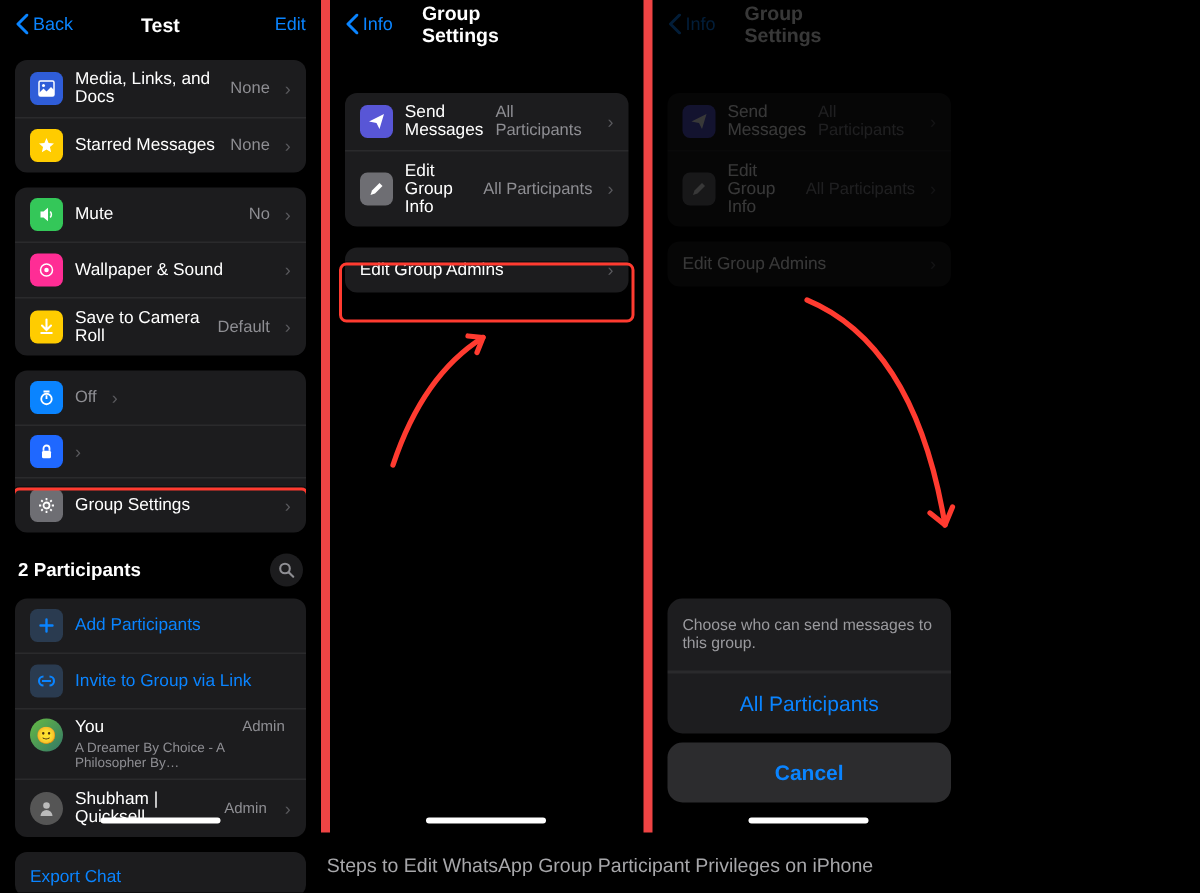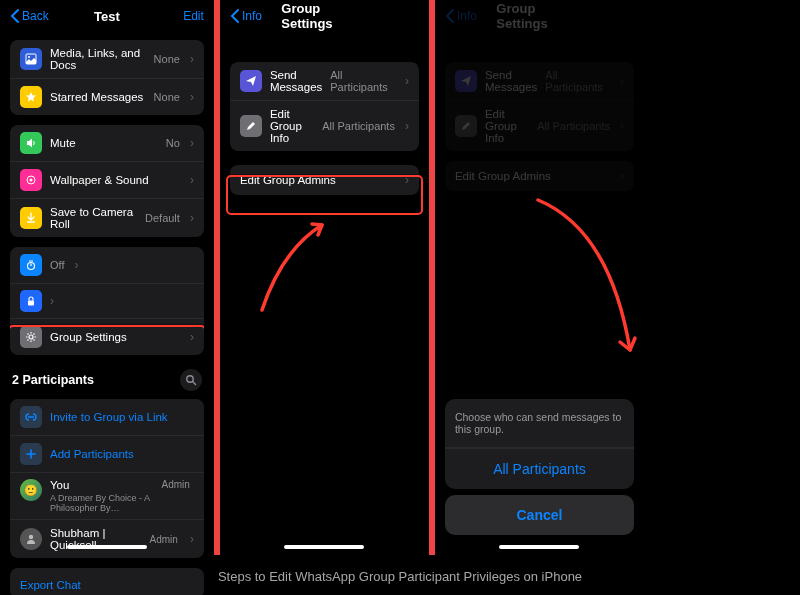--- a/index.html
+++ b/index.html
@@ -202,33 +202,33 @@
         <svg width="12" height="12" viewBox="0 0 12 12">
             <circle cx="5" cy="5" r="3.2" stroke="#8e8e93" stroke-width="1.4" fill="none"></circle>
             <line x1="7.6" y1="7.6" x2="10.5" y2="10.5" stroke="#8e8e93" stroke-width="1.4" stroke-linecap="round"></line>
           </svg>
       </div>
     </div>
 
     <div class="group">
       <div class="row lnk">
         <div class="icon" style="background:#2a3b50">
+          <svg width="12" height="12" viewBox="0 0 12 12">
+              <path d="M6 2 V10 M2 6 H10" stroke="#0a84ff" stroke-width="1.6" stroke-linecap="round"></path>
+            </svg>
+        </div>
+        <div class="label">Add Participants</div>
+      </div>
+      <div class="row lnk">
+        <div class="icon" style="background:#2a3b50">
           <svg width="14" height="10" viewBox="0 0 14 10">
               <path d="M4 5 H10 M2 5 a3 3 0 0 1 3-3 M2 5 a3 3 0 0 0 3 3 M12 5 a3 3 0 0 0 -3-3 M12 5 a3 3 0 0 1 -3 3" stroke="#0a84ff" stroke-width="1.4" fill="none"></path>
             </svg>
         </div>
         <div class="label">Invite to Group via Link</div>
-      </div>
-      <div class="row lnk">
-        <div class="icon" style="background:#2a3b50">
-          <svg width="12" height="12" viewBox="0 0 12 12">
-              <path d="M6 2 V10 M2 6 H10" stroke="#0a84ff" stroke-width="1.6" stroke-linecap="round"></path>
-            </svg>
-        </div>
-        <div class="label">Add Participants</div>
       </div>
       <div class="row" style="align-items:flex-start;padding-top:6px;padding-bottom:6px">
         <div class="avatar" style="background:linear-gradient(135deg,#6b4,#376)">🙂</div>
         <div style="flex:1">
           <div class="label">You</div>
           <div class="sub">A Dreamer By Choice - A Philosopher By…</div>
         </div>
         <div class="adminTag">Admin</div>
       </div>
       <div class="row">

